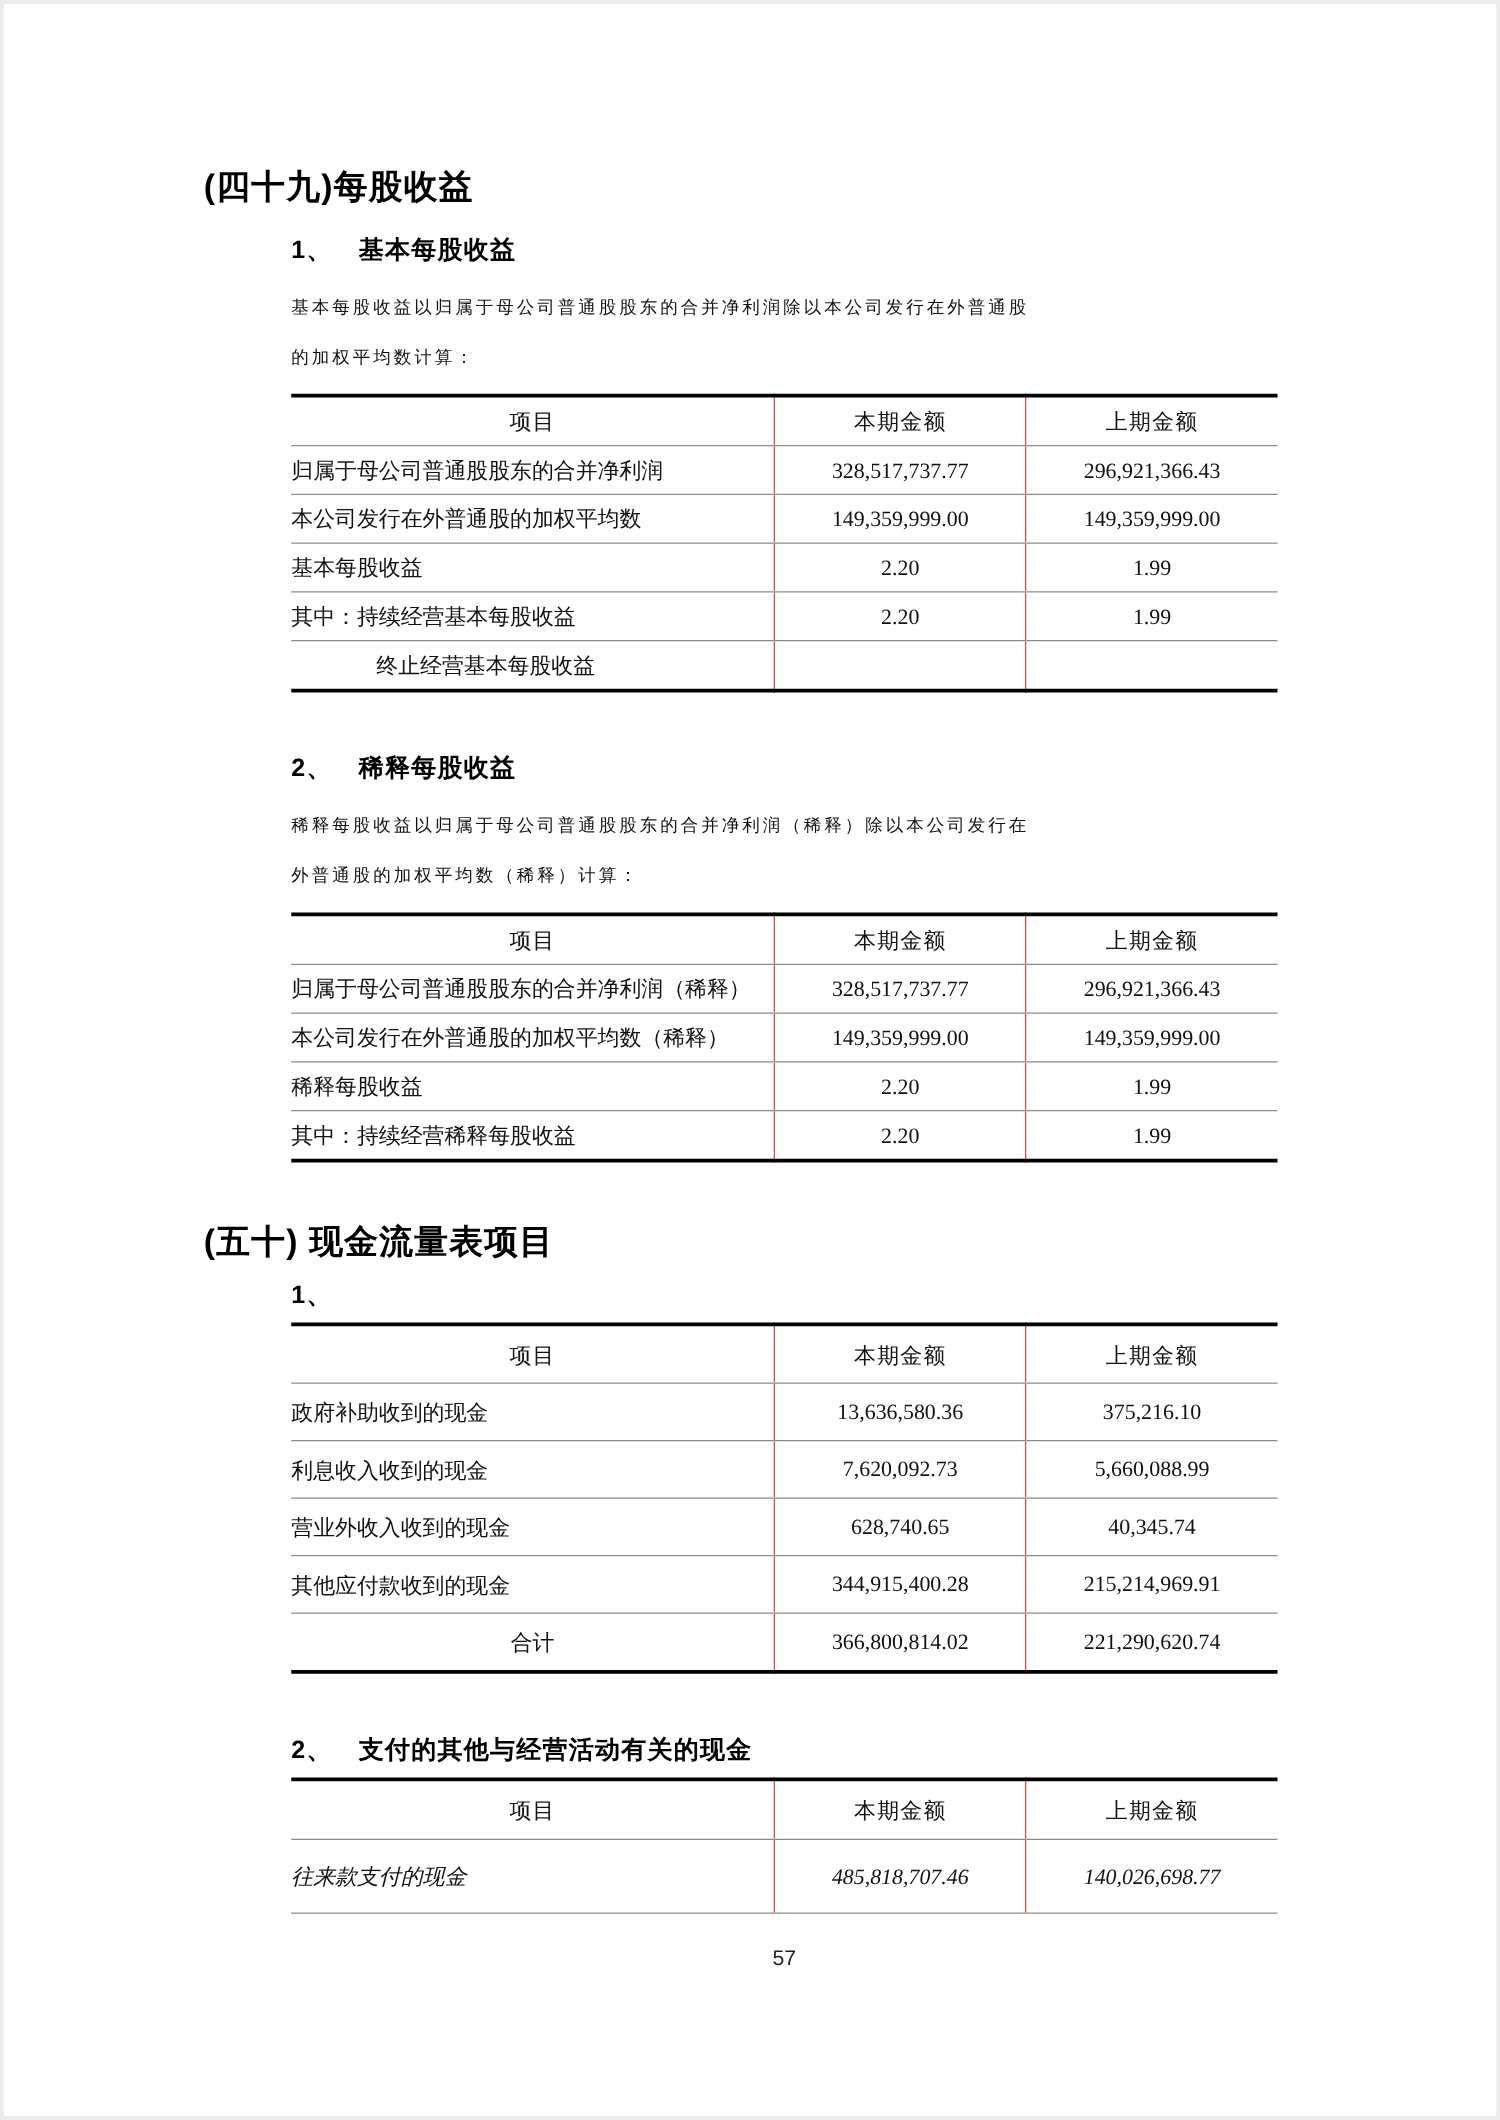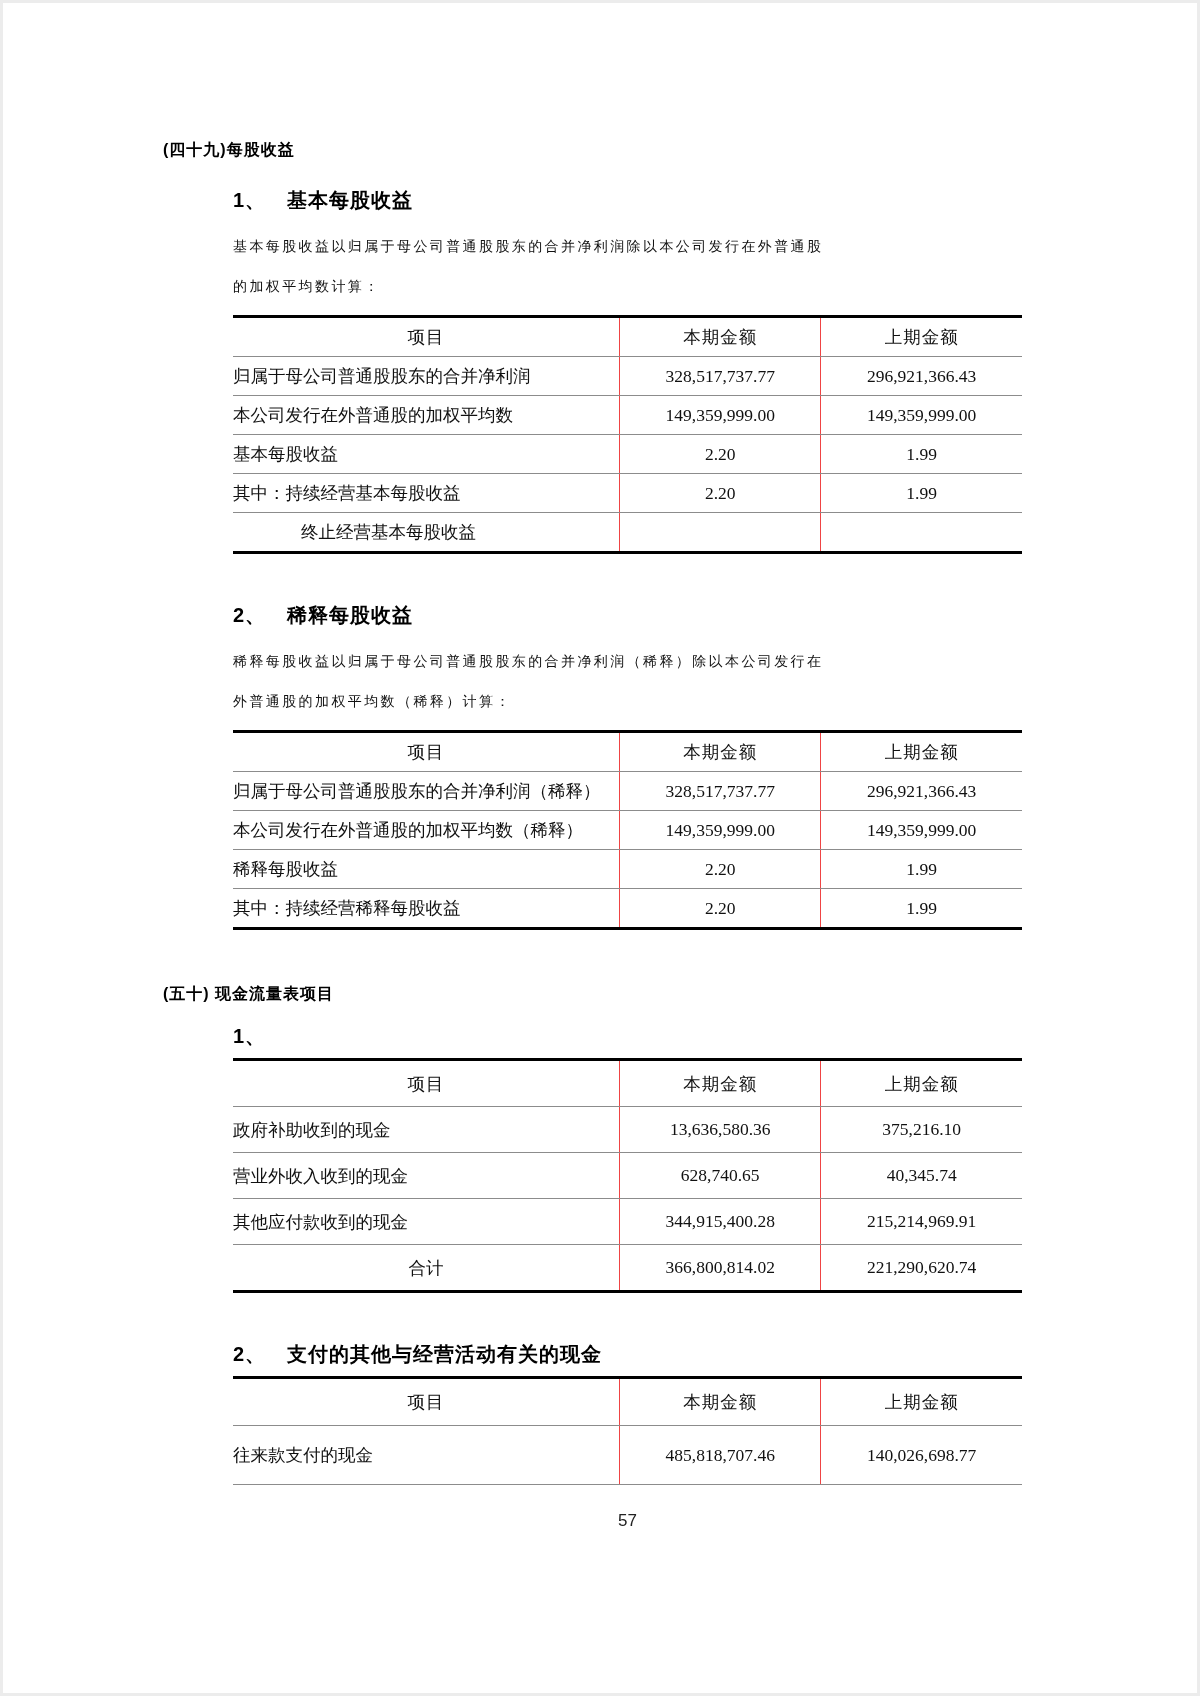--- a/index.html
+++ b/index.html
@@ -19,21 +19,21 @@
     width: 1200px;
     height: 1696px;
     box-sizing: border-box;
     background: #ffffff;
     box-shadow: inset 0 0 0 3px #ececec;
     padding: 136px 178px 0 163px;
   }
   
   .sec-title {
     font-family: "Liberation Sans", "DejaVu Sans", sans-serif;
-    font-size: 16px;
+    font-size: 27px;
     font-weight: bold;
     color: #000;
     letter-spacing: 1px;
     line-height: 27px;
   }
   .sub-heading {
     margin-left: 70px;
     margin-top: 24px;
     display: flex;
     align-items: baseline;
@@ -73,21 +73,21 @@
   table.fin th, table.fin td {
     border-bottom: 1px solid #8c8c8c;
     font-weight: normal;
     height: 38px;
     padding: 0;
     overflow: hidden;
     white-space: nowrap;
   }
   table.fin.tall th, table.fin.tall td { height: 45px; }
   table.fin.tall2 th { height: 46px; }
-  table.fin.tall2 td { height: 58px; }
+  table.fin.tall2 td { height: 58px; font-style: italic; }
   table.fin th + th, table.fin td + td { border-left: 1px solid #ef4444; text-align: center; }
   table.fin th { text-align: center; letter-spacing: 1px; }
   td.item { text-align: left; padding-left: 12px; }
   td.item.indent1 { padding-left: 68px; }
   td.item.total { text-align: center; padding-left: 0; }
   td.num { text-align: right; padding-right: 14px; }
   
   .gap-lg { margin-top: 48px; }
   .sec50-title { margin-top: 50px; }
   .tight-table { margin-top: 5px; }
@@ -222,20 +222,25 @@
       <th>项目</th>
       <th>本期金额</th>
       <th>上期金额</th>
     </tr>
     <tr>
       <td class="item">政府补助收到的现金</td>
       <td class="num">13,636,580.36</td>
       <td class="num">375,216.10</td>
     </tr>
     <tr>
+      <td class="item">利息收入收到的现金</td>
+      <td class="num">7,620,092.73</td>
+      <td class="num">5,660,088.99</td>
+    </tr>
+    <tr>
       <td class="item">营业外收入收到的现金</td>
       <td class="num">628,740.65</td>
       <td class="num">40,345.74</td>
     </tr>
     <tr>
       <td class="item">其他应付款收到的现金</td>
       <td class="num">344,915,400.28</td>
       <td class="num">215,214,969.91</td>
     </tr>
     <tr>

